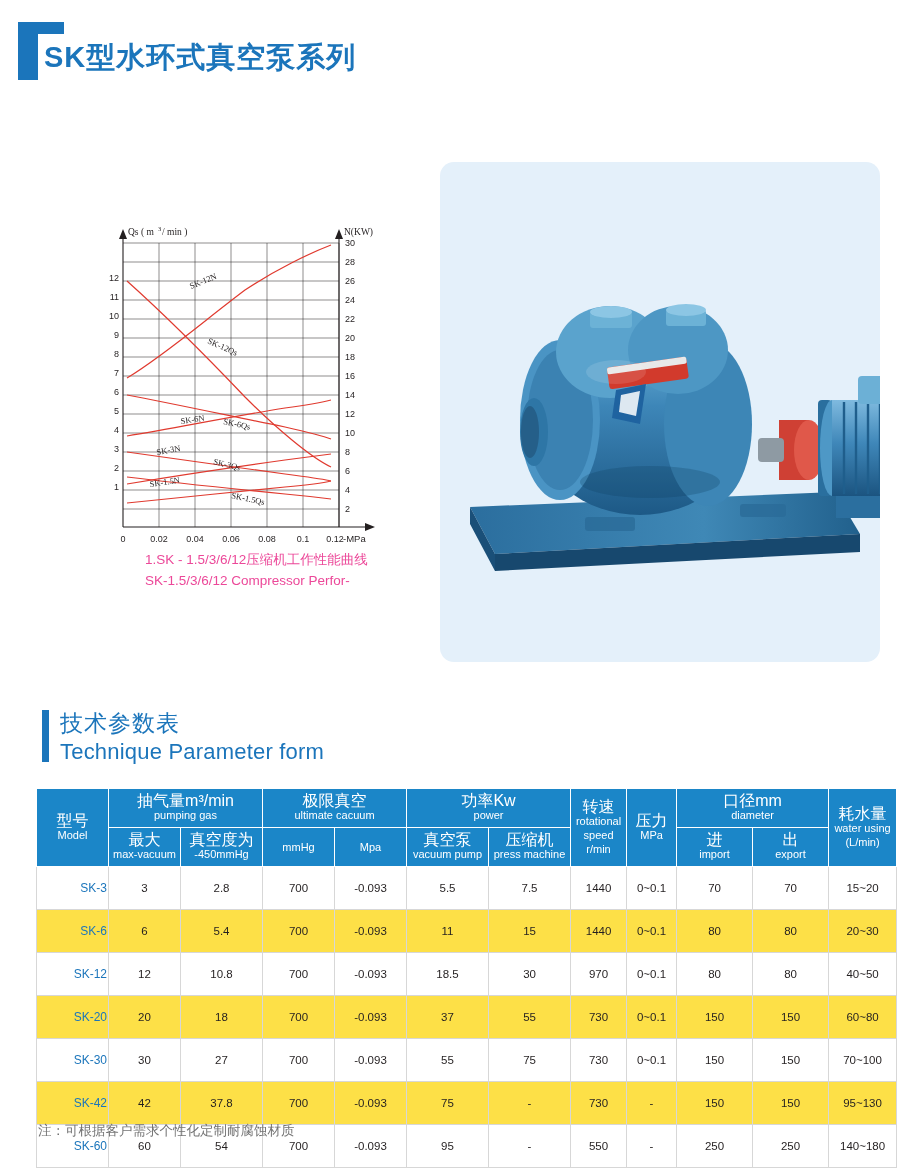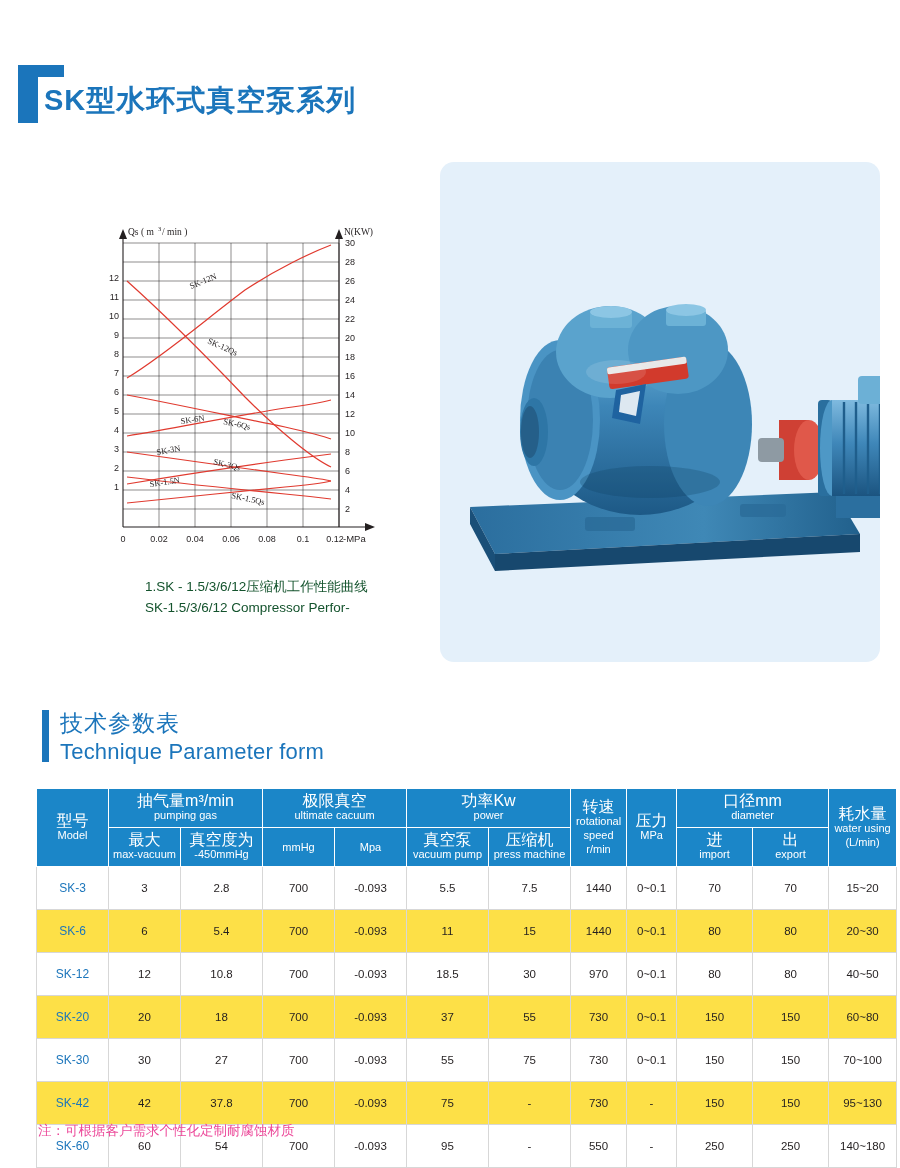--- a/index.html
+++ b/index.html
@@ -15,21 +15,20 @@
     position: relative;
     overflow: hidden;
   }
 
   
   .header {
     position: absolute;
     left: 0; top: 0;
     width: 900px;
     height: 120px;
-    margin-top: 43px;
   }
   .header-bar {
     position: absolute;
     left: 18px;
     top: 34px;
     width: 20px;
     height: 46px;
     background: #1b75bb;
   }
   .header-bar:after {
@@ -66,25 +65,25 @@
     position: absolute;
     left: 95px;
     top: 215px;
     width: 300px;
     height: 390px;
   }
   .chart-svg { display: block; }
   .chart-caption {
     position: absolute;
     left: 50px;
-    top: 361px;
+    top: 334px;
     width: 330px;
     font-size: 13.5px;
     line-height: 21px;
-    color: #14532d;
+    color: #ec4899;
     white-space: nowrap;
   }
 
   
   .photo-panel {
     position: absolute;
     left: 440px;
     top: 162px;
     width: 440px;
     height: 500px;
@@ -159,27 +158,28 @@
     height: 40px;
     color: #231f20;
     background: #ffffff;
   }
   table.spec tbody tr.alt td {
     background: #fde047;
   }
   table.spec tbody td.model {
     color: #1b75bb;
     font-size: 12px;
+    text-align: right;
   }
   .note {
     position: absolute;
     left: 38px;
     top: 1122px;
     font-size: 13.5px;
-    color: #ec4899;
+    color: #737373;
     white-space: nowrap;
   }
 </style>
 </head>
 <body>
 
 <div class="header">
   <div class="header-bar"></div>
   <div class="title-cn">SK型水环式真空泵系列</div>
 </div>

